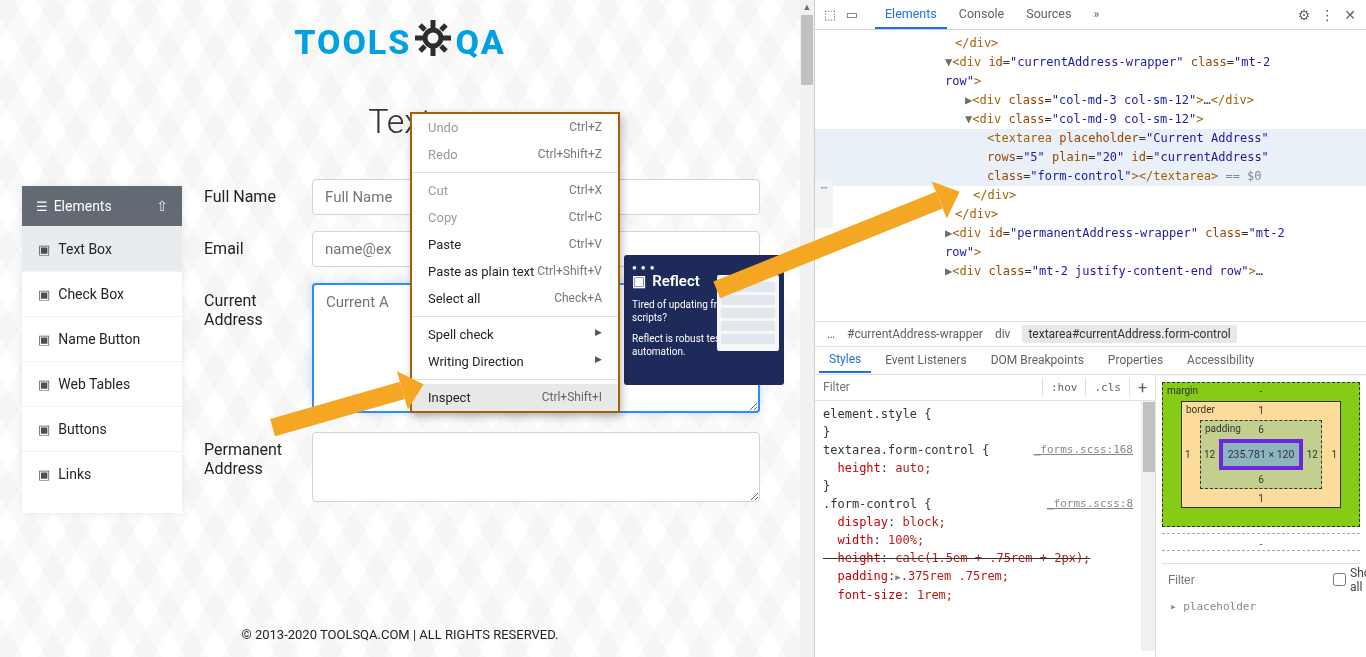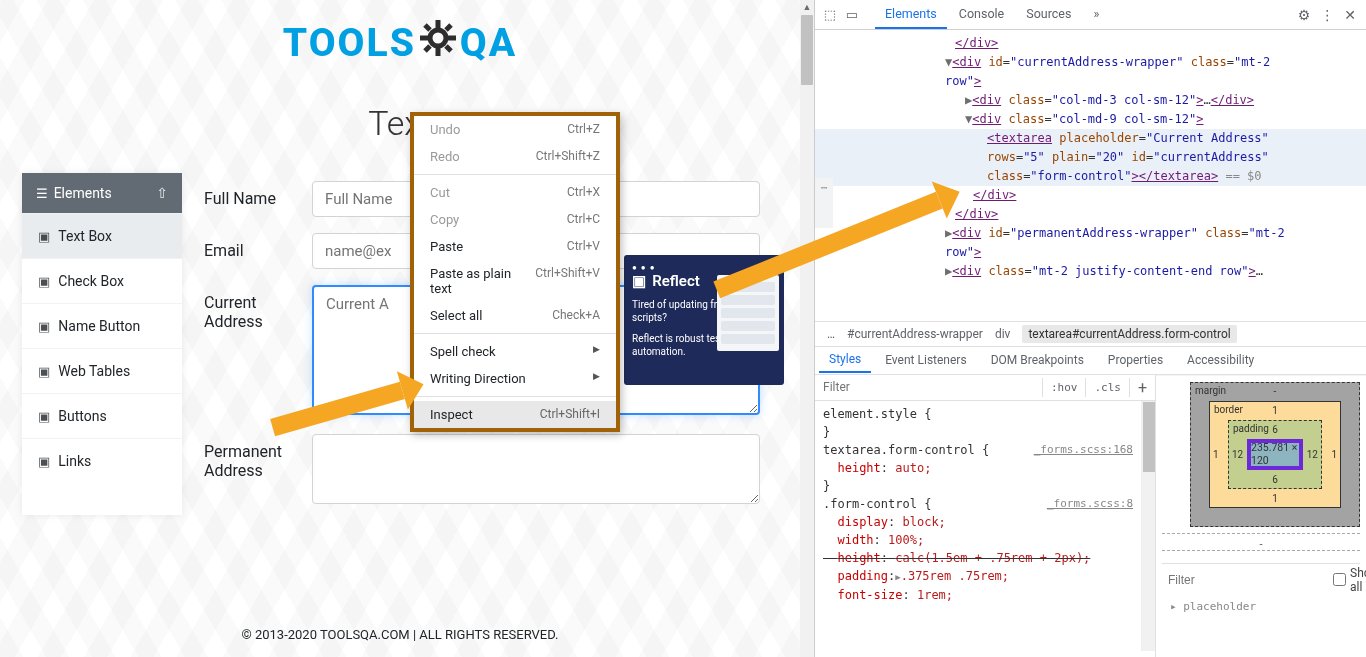--- a/index.html
+++ b/index.html
@@ -1,46 +1,46 @@
 <!DOCTYPE html>
 <html><head>
 <meta charset="utf-8">
 <style>
 * { margin: 0; padding: 0; box-sizing: border-box; }
 body { font-family: -apple-system, "Segoe UI", Roboto, Arial, sans-serif; font-size: 13px; color: #212529; background: #fff; width: 1366px; height: 657px; overflow: hidden; position: relative; }
 .page-container { position: absolute; left: 0; top: 0; width: 800px; height: 657px; }
 .triangle-bg { position: absolute; inset: 0; background: repeating-linear-gradient(60deg, rgba(0,0,0,0.02) 0 20px, transparent 20px 40px), repeating-linear-gradient(-60deg, rgba(0,0,0,0.02) 0 20px, transparent 20px 40px); z-index: 0; }
 .logo-area { position: relative; z-index: 1; display: flex; justify-content: center; padding-top: 18px; padding-bottom: 10px; }
-.logo { font-size: 39px; font-weight: 800; letter-spacing: 2px; display: flex; align-items: center; }
+.logo { font-size: 34px; font-weight: 800; letter-spacing: 2px; display: flex; align-items: center; }
 .logo .t1 { color: #00a0e3; }
 .gear { display: inline-block; margin: 0 2px; }
 .page-heading { text-align: center; font-size: 34px; font-weight: 300; color: #333; padding: 25px 0 30px; position: relative; z-index: 1; }
 .content-row { position: relative; z-index: 1; padding: 0 22px; display: flex; gap: 22px; }
-.sidebar { width: 160px; background: #fff; box-shadow: 0 0 8px rgba(0,0,0,0.08); }
+.sidebar { width: 160px; background: #fff; box-shadow: 0 0 8px rgba(0,0,0,0.08); margin-top: 15px; }
 .sidebar-header { background: #626b73; color: #fff; padding: 12px 14px; font-size: 14px; display: flex; align-items: center; justify-content: space-between; }
 .sidebar-header .hamb { font-size: 13px; margin-right: 6px; }
 .sidebar-header .collapse-icon { font-size: 14px; opacity: .85; }
 .sidebar-item { padding: 14px 16px; font-size: 14px; color: #212529; display: flex; align-items: center; gap: 8px; border-top: 1px solid #f1f2f3; cursor: pointer; }
 .sidebar-item.active { background: #e9ecef; }
 .sidebar-item .item-icon { font-size: 13px; opacity: .8; }
 .form-area { flex: 1; padding-right: 18px; }
 .form-row { display: flex; align-items: flex-start; padding: 8px 0; gap: 18px; }
 .form-label { width: 90px; font-size: 16px; color: #212529; padding-top: 8px; }
 .form-field { flex: 1; }
 .form-field input, .form-field textarea { width: 100%; border: 1px solid #ced4da; border-radius: 4px; padding: 8px 12px; font-size: 15px; color: #495057; font-family: inherit; }
 .form-field textarea { resize: both; }
 #currentAddress { border: 2px solid #2f8bff; box-shadow: 0 0 10px rgba(47,139,255,.25); height: 130px; }
 #permanentAddress { height: 70px; border: 1px solid #ced4da; }
 .footer { position: absolute; bottom: 15px; left: 0; width: 800px; text-align: center; font-size: 13px; color: #212529; z-index: 2; }
 .scrollbar-gutter { position: absolute; top: 0; right: -14px; width: 14px; height: 657px; background: #f1f1f1; }
 .scrollbar-thumb { width: 12px; margin: 1px; height: 70px; background: #c1c1c1; border-radius: 1px; }
 .scroll-arrow { text-align: center; font-size: 9px; color: #6a6a6a; height: 14px; line-height: 14px; }
 
 
-.context-menu { position: absolute; z-index: 50; left: 410px; top: 112px; width: 210px; background: #fff; border: 4px solid #a16207; box-shadow: 2px 3px 8px rgba(0,0,0,.25); font-size: 13px; }
+.context-menu { position: absolute; z-index: 50; left: 410px; top: 112px; width: 210px; background: #fff; border: 2px solid #a16207; box-shadow: 2px 3px 8px rgba(0,0,0,.25); font-size: 13px; }
 .cm-item { display: flex; justify-content: space-between; padding: 6px 16px; cursor: pointer; }
 .cm-item.disabled { color: #9a9a9a; cursor: default; }
 .cm-item.hover { background: #e8e8e8; }
 .cm-sep { height: 1px; background: #e0e0e0; margin: 4px 0; }
 .cm-sub::after { content: "▶"; font-size: 9px; color: #555; }
 .cm-shortcut { color: #777; font-size: 12px; }
 .cm-item.hover .cm-shortcut { color: #666; }
 
 
 .ad-box { position: absolute; z-index: 30; left: 624px; top: 255px; width: 160px; height: 130px; background: #1e2a5a; color: #fff; font-size: 10px; border-radius: 3px; overflow: hidden; padding: 8px; }
@@ -62,21 +62,21 @@
 .dt-topbar .icon { width: 18px; text-align: center; font-size: 13px; color: #5f6368; cursor: pointer; }
 .dt-tabs { display: flex; gap: 2px; margin-left: 10px; flex: 1; }
 .dt-tab { padding: 6px 10px; font-size: 12.5px; color: #5f6368; cursor: pointer; }
 .dt-tab.active { color: #1a73e8; border-bottom: 2px solid #1a73e8; }
 .dt-top-right { display: flex; gap: 10px; align-items: center; padding-right: 4px; }
 .dt-top-right span { color: #5f6368; font-size: 14px; cursor: pointer; }
 
 .dt-elements { flex: 1; overflow: hidden; font-family: Menlo, Consolas, monospace; font-size: 12px; line-height: 19px; padding: 4px 0; }
 .dt-elements .ln { white-space: pre; padding-left: 10px; }
 .dt-elements .hl { background: #eaf0f8; }
-.tag-b { color: #701a75; text-decoration: underline; }
+.tag-b { color: #a16207; }
 .attr-n { color: #994500; }
 .attr-v { color: #1a1aa6; }
 .toggle { color: #6e6e6e; }
 .sel-eq { color: #888; }
 .dt-gutter { position: absolute; left: 0; top: 148px; height: 50px; width: 18px; display: flex; align-items: flex-start; justify-content: center; color:#888; font-size: 11px; background:#f1f3f4; }
 
 .dt-breadcrumb { display: flex; gap: 12px; align-items: center; height: 26px; border-top: 1px solid #e0e0e0; border-bottom: 1px solid #e0e0e0; padding: 0 12px; font-size: 12px; color: #5f6368; }
 .dt-breadcrumb .crumb.sel { background: #e8e8e8; padding: 2px 6px; border-radius: 2px; color: #333; }
 
 .dt-subtabs { display: flex; gap: 4px; height: 28px; align-items: center; border-bottom: 1px solid #e0e0e0; padding: 0 4px; }
@@ -93,21 +93,21 @@
 .dt-scroll-v .thumb { width: 12px; margin: 1px; height: 70px; background: #c1c1c1; }
 .dt-css { font-family: Menlo, Consolas, monospace; font-size: 12px; padding: 4px 8px; line-height: 18px; }
 .dt-css .sel { color: #333; }
 .dt-css .prop { color: #c80000; }
 .dt-css .val { color: #b91c1c; }
 .dt-css .src { float: right; color: #888; text-decoration: underline; font-size: 11px; }
 .dt-css .strike { text-decoration: line-through; }
 .dt-css .tri { color: #888; font-size: 9px; }
 
 .dt-box { width: 210px; padding: 6px; background: #fff; border-top: 1px solid #f4f4f4; }
-.bm-margin { border: 1px dashed #333; background: #a3a3a3; padding: 18px; font-size: 10px; position: relative; height: 145px; margin-left: 28px; }
+.bm-margin { border: 1px dashed #333; background: #84cc16; padding: 18px; font-size: 10px; position: relative; height: 145px; }
 .bm-label { position: absolute; top: 2px; left: 4px; }
 .bm-border { border: 1px solid #333; background: #fddb9b; padding: 18px; position: relative; height: 100%; }
 .bm-padding { border: 1px dashed #333; background: #c3cf8e; padding: 18px; height: 100%; position: relative; }
 .bm-content { border: 4px solid #6d28d9; background: #8cb5c0; height: 100%; display: flex; align-items: center; justify-content: center; font-size: 10.5px; }
 .bm-num { position: absolute; font-size: 10px; }
 .dt-box-lower { border-top: 1px dashed #aaa; border-bottom: 1px dashed #aaa; margin-top: 6px; display:flex; justify-content:space-around; padding: 4px 0; font-size: 11px; color:#555; height: 18px;}
 .dt-box-filter { margin-top: 12px; display: flex; align-items: center; gap: 8px; padding: 2px 4px; border-top: 1px solid #e0e0e0;}
 .dt-box-filter input { flex: 1; border: none; font-size: 12px; padding: 3px 2px; outline: none; }
 .dt-box-filter label { display:flex; align-items:center; gap:4px; color: #444; font-size:12px; }
 .dt-appearance { font-family: Menlo, Consolas, monospace; font-size: 11px; color: #888; padding: 4px 8px; }

